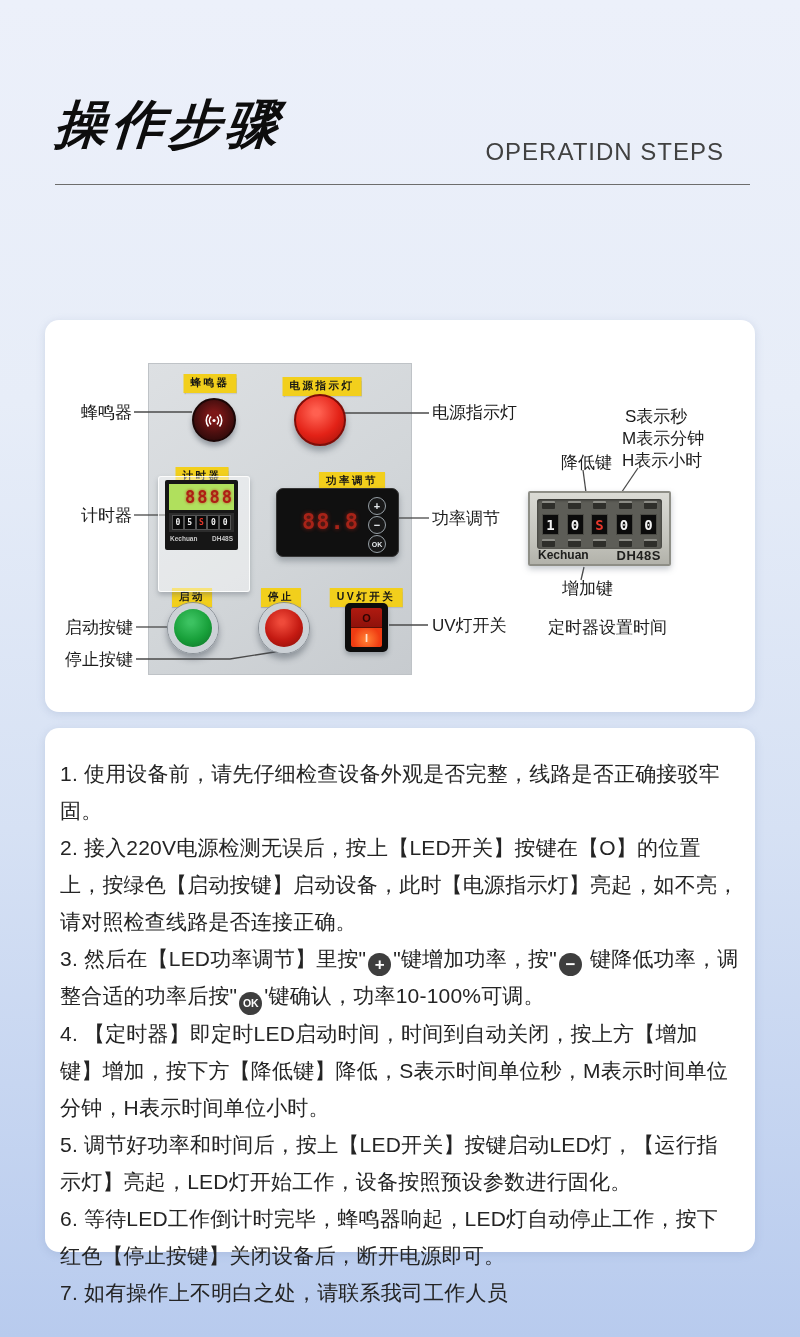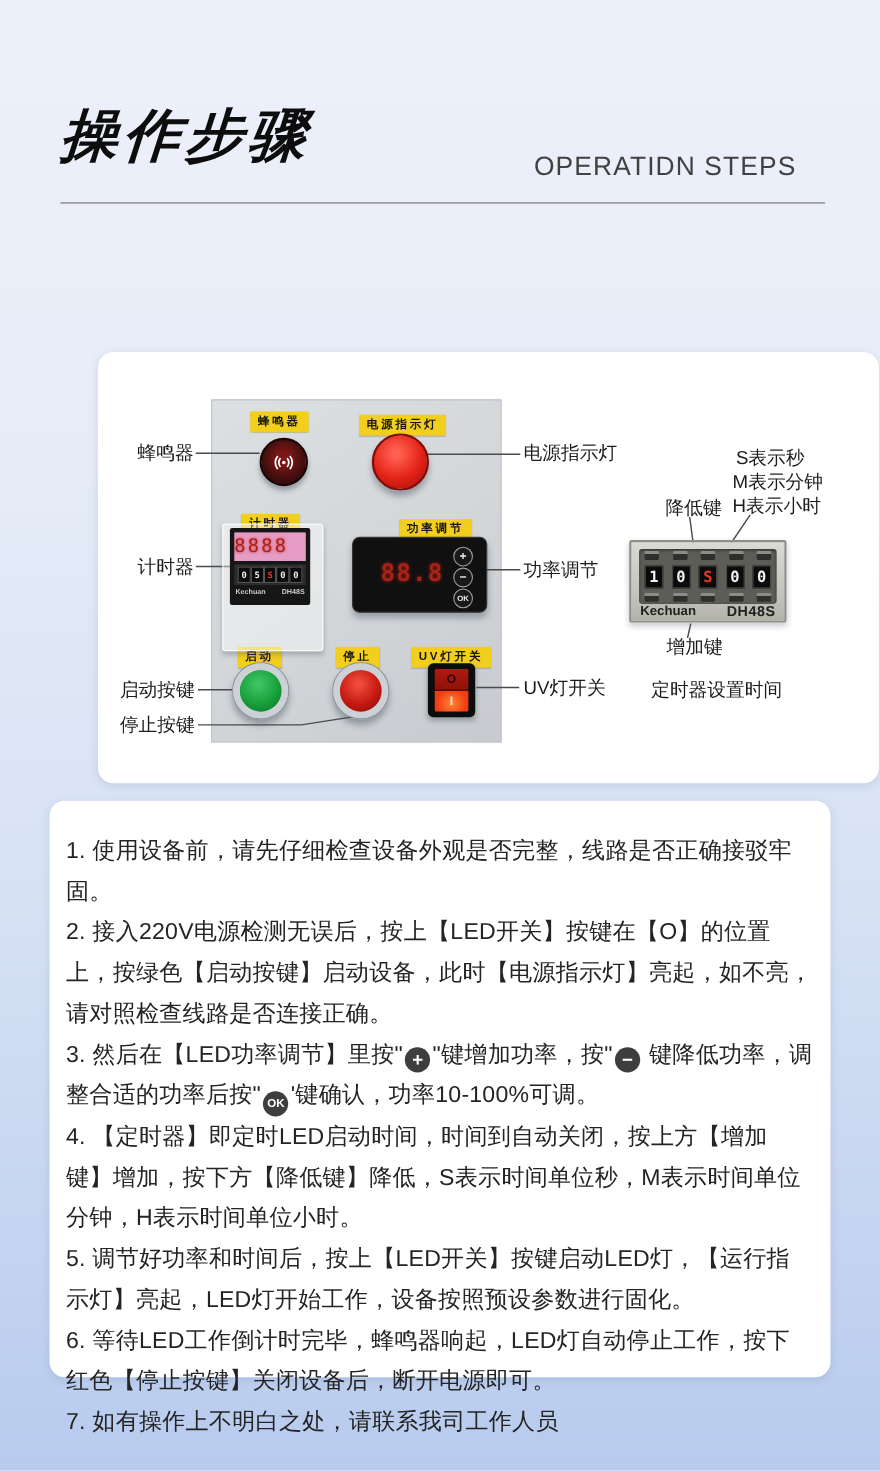--- a/index.html
+++ b/index.html
@@ -11,21 +11,21 @@
   .title-cn{position:absolute;left:55px;top:94px;font-size:52px;line-height:60px;
             font-weight:900;font-style:italic;letter-spacing:5px;color:#0d0d0d;
             transform:skewX(-4deg);}
   .title-en{position:absolute;right:76px;top:138px;font-size:24px;color:#414141;letter-spacing:1px;}
   .divider{position:absolute;left:55px;top:184px;width:695px;height:1px;background:#6d6d6d;}
   .subtitle{position:absolute;left:55px;top:201px;font-size:28px;color:#353535;letter-spacing:1px;}
 
   
   .card{position:absolute;left:45px;width:710px;background:#ffffff;border-radius:14px;
         box-shadow:0 2px 8px rgba(110,130,175,.22);}
-  .card-figure{top:320px;height:392px;margin-left:44px;}
+  .card-figure{top:320px;height:392px;}
   .card-steps{top:728px;height:524px;}
 
   
   .panel{position:absolute;left:103px;top:43px;width:264px;height:312px;
          background:linear-gradient(145deg,#dde0e3 0%,#d2d6d9 55%,#c7cbcf 100%);
          box-shadow:inset 0 0 0 1px #bfc3c7;}
   .tag{position:absolute;transform:translateX(-50%);background:#f2cf1c;color:#151515;
        font-size:10.5px;font-weight:700;letter-spacing:2.5px;padding:2px 7px 3px 7px;
        white-space:nowrap;box-shadow:0 1px 1px rgba(0,0,0,.18);}
   .callout{position:absolute;font-size:17px;color:#1c1c1c;white-space:nowrap;transform:translateY(-50%);}
@@ -38,22 +38,22 @@
           display:flex;align-items:center;justify-content:center;}
   .lamp{position:absolute;left:249px;top:74px;width:48px;height:48px;border-radius:50%;
         background:radial-gradient(circle at 42% 34%,#ff6050 8%,#e32217 55%,#9c0f08 100%);
         border:2px solid #7e0d08;box-shadow:0 5px 6px rgba(70,80,90,.45);}
 
   .ptimer-cover{position:absolute;left:113px;top:156px;width:90px;height:114px;
         background:rgba(255,255,255,.42);border:1px solid rgba(255,255,255,.85);
         border-radius:3px;box-shadow:0 3px 5px rgba(80,90,100,.35);}
   .ptimer{position:absolute;left:120px;top:160px;width:73px;height:70px;background:#161616;
         border-radius:2px;display:flex;flex-direction:column;padding:4px 4px 2px 4px;box-sizing:border-box;}
-  .ptimer .disp{height:26px;background:#f9a8d4;color:#bb2014;font-family:"DejaVu Sans Mono",monospace;
-        font-weight:400;font-size:17px;letter-spacing:2px;text-align:left;line-height:26px;
+  .ptimer .disp{height:26px;background:#bef264;color:#bb2014;font-family:"DejaVu Sans Mono",monospace;
+        font-weight:700;font-size:17px;letter-spacing:2px;text-align:right;line-height:26px;
         text-shadow:0 0 3px rgba(200,30,20,.8);opacity:.92;}
   .ptimer .wheels{display:flex;justify-content:space-between;margin-top:3px;padding:2px 3px;background:#2c2c2c;}
   .ptimer .w{width:10px;height:13px;background:#0a0a0a;border:1px solid #555;color:#f0f0f0;
         font-size:8px;font-weight:700;text-align:center;line-height:13px;font-family:"DejaVu Sans Mono",monospace;}
   .ptimer .w.red{color:#e8372b;}
   .ptimer .brand-row{display:flex;justify-content:space-between;color:#c9c9c9;font-size:6.5px;
         font-weight:700;margin-top:3px;padding:0 1px;}
 
   .adjuster{position:absolute;left:231px;top:168px;width:121px;height:67px;background:#101010;
         border:1px solid #353535;border-radius:7px;box-shadow:0 4px 6px rgba(70,80,90,.4);}

